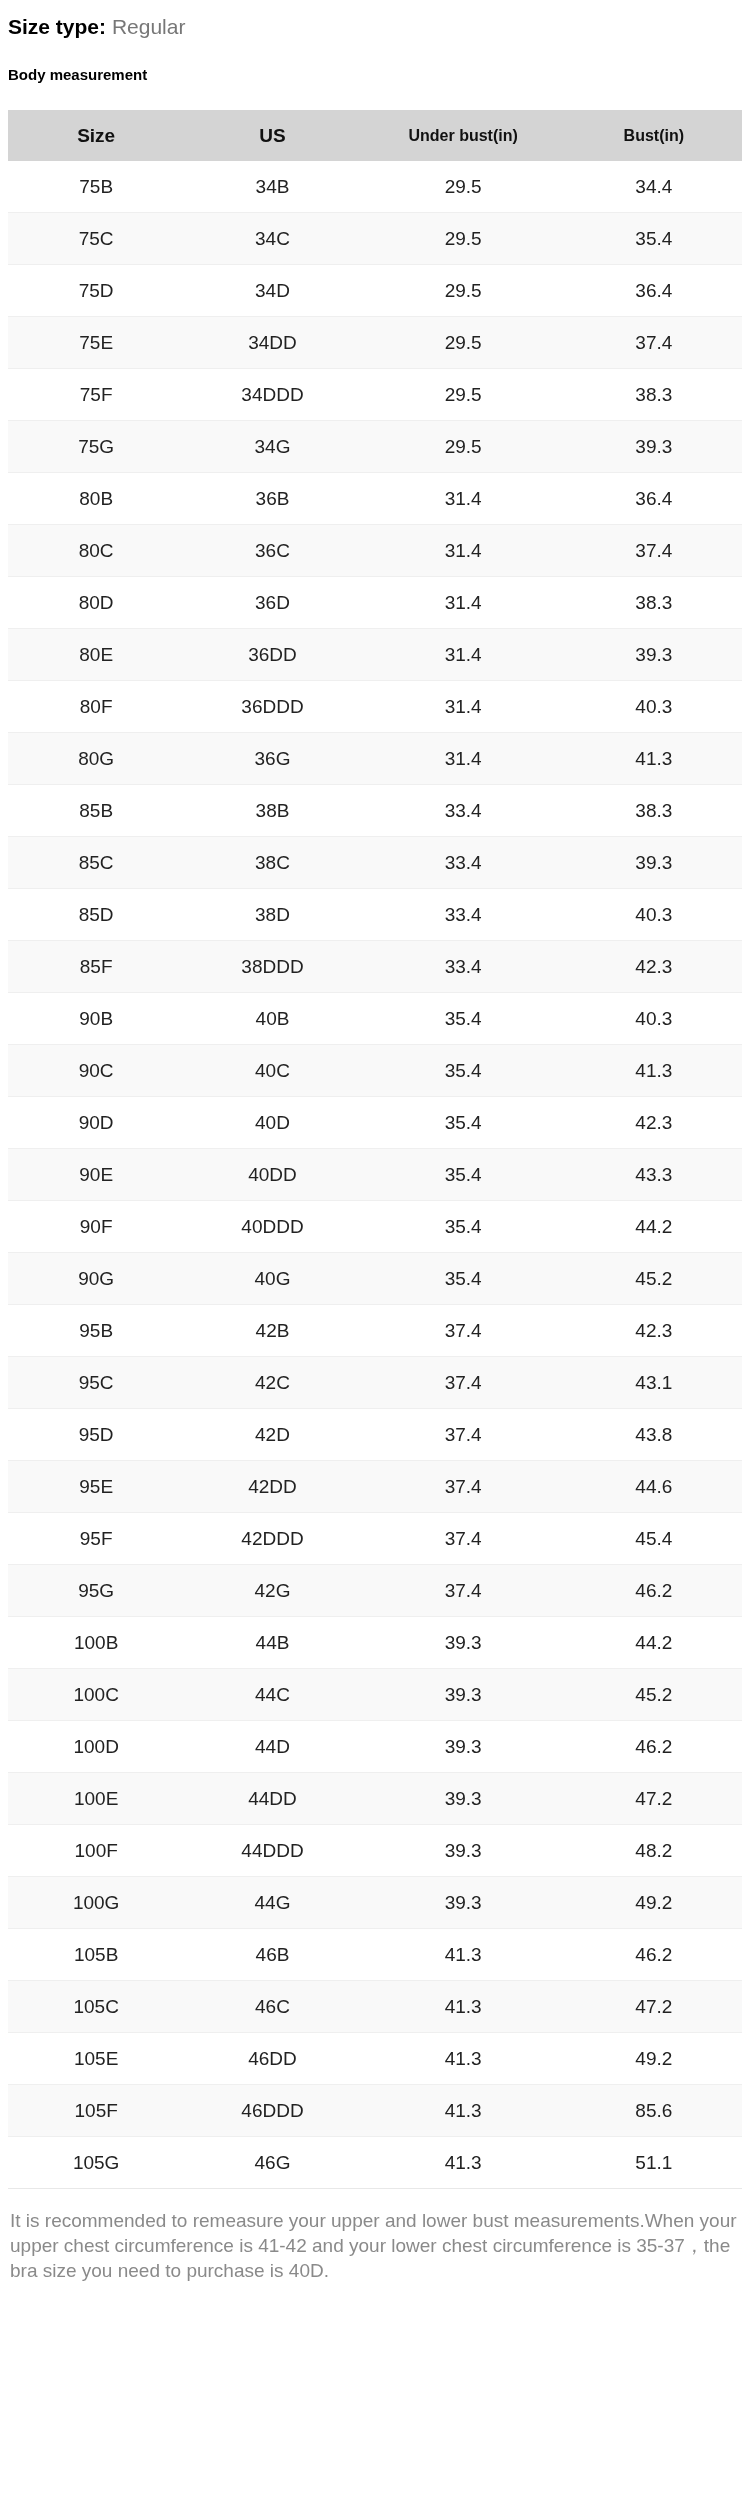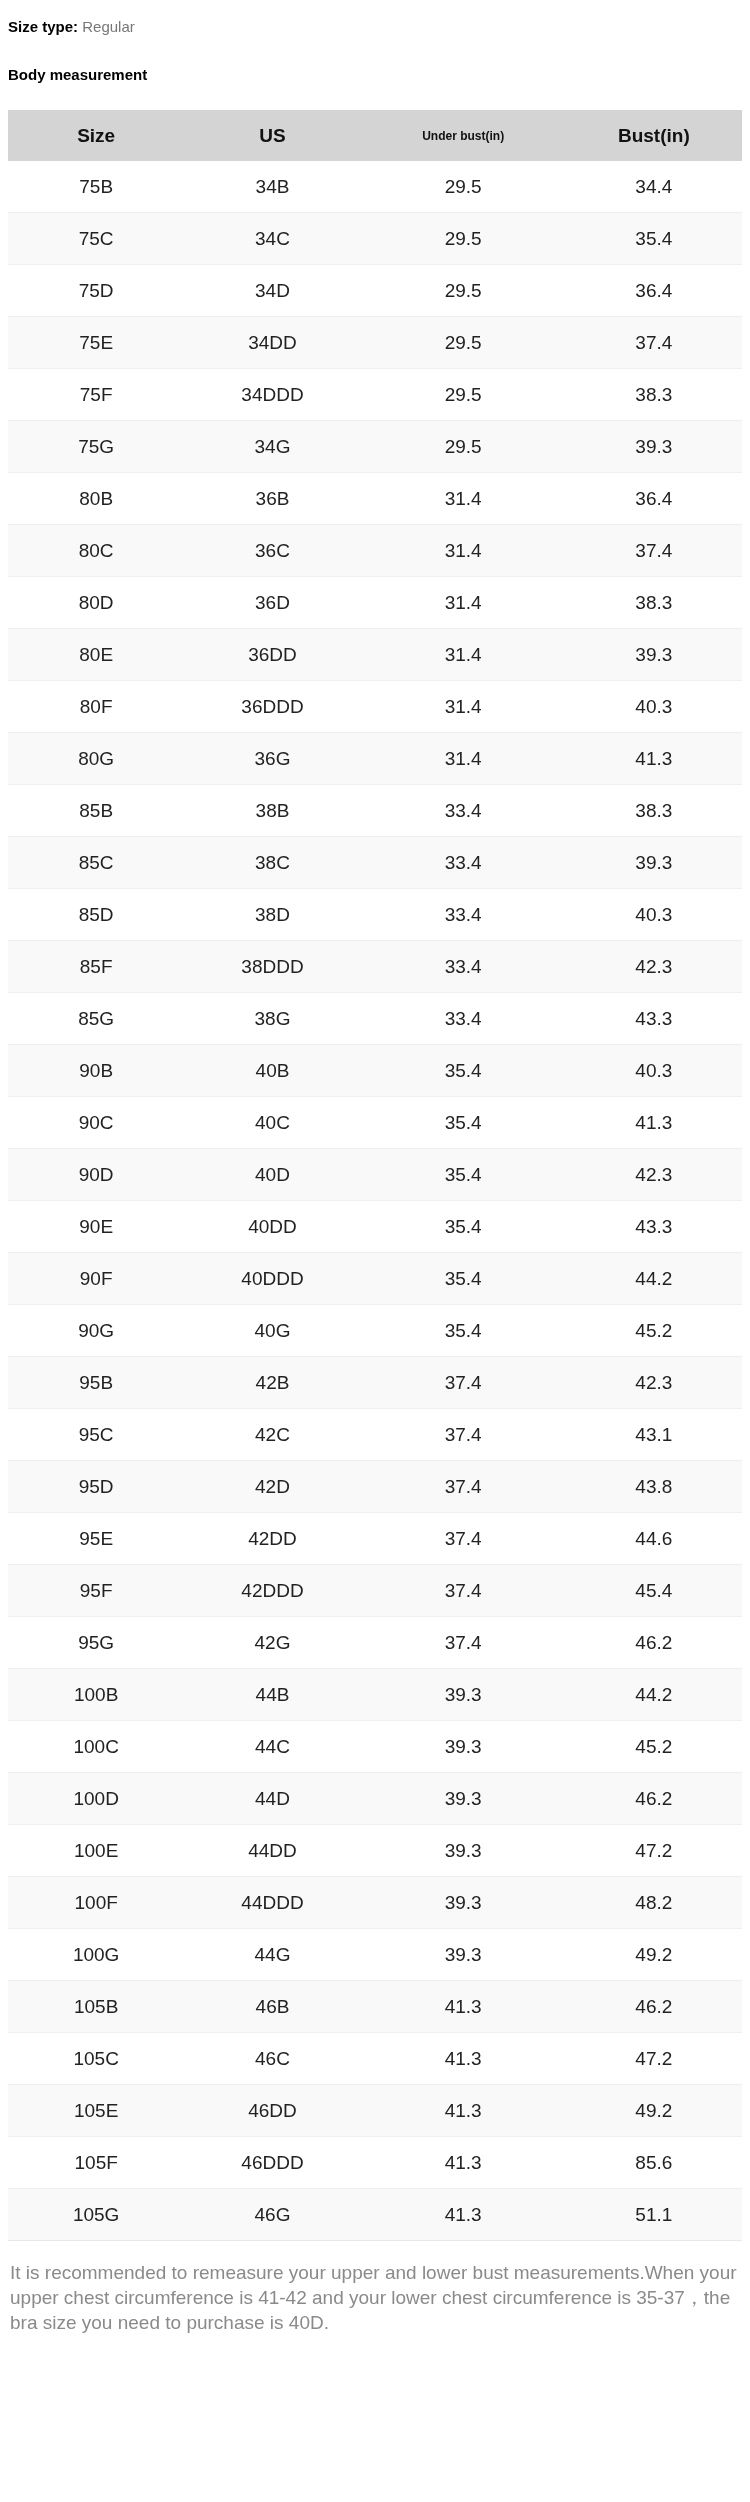--- a/index.html
+++ b/index.html
@@ -13,21 +13,21 @@
     color: #222222;
     -webkit-font-smoothing: antialiased;
   }
   .page {
     width: 750px;
     box-sizing: border-box;
     padding: 0 8px;
   }
   
   .size-type {
-    font-size: 15px;
+    font-size: 21px;
     line-height: 26px;
     padding: 14px 0 0 0;
     margin: 0;
   }
   .size-type .st-label {
     font-weight: bold;
     color: #000000;
   }
   .size-type .st-value {
     font-weight: normal;
@@ -52,22 +52,22 @@
     background: #d4d4d4;
     color: #111111;
     font-weight: bold;
     font-size: 19px;
     text-align: center;
     padding: 15px 2px 14px 2px;
     border: none;
   }
   .size-table th.c-size   { width: 24%; }
   .size-table th.c-us     { width: 24%; }
-  .size-table th.c-under  { width: 28%; font-size: 12px; }
-  .size-table th.c-bust   { width: 24%; font-size: 19px; margin-top: 12px; }
+  .size-table th.c-under  { width: 28%; font-size: 16px; }
+  .size-table th.c-bust   { width: 24%; font-size: 16px; margin-top: 12px; }
   .size-table td {
     text-align: center;
     padding: 15px 2px 14px 2px;
     color: #222222;
     font-size: 19px;
     border-bottom: 1px solid #efefef;
   }
   .size-table tbody tr:nth-child(odd)  td { background: #ffffff; }
   .size-table tbody tr:nth-child(even) td { background: #f9f9f9; }
   .size-table tbody tr:last-child td { border-bottom: 1px solid #e8e8e8; }
@@ -194,26 +194,20 @@
           <td>33.4</td>
           <td>40.3</td>
         </tr>
         <tr>
           <td>85F</td>
           <td>38DDD</td>
           <td>33.4</td>
           <td>42.3</td>
         </tr>
         <tr>
-          <td>85G</td>
-          <td>38G</td>
-          <td>33.4</td>
-          <td>43.3</td>
-        </tr>
-        <tr>
           <td>90B</td>
           <td>40B</td>
           <td>35.4</td>
           <td>40.3</td>
         </tr>
         <tr>
           <td>90C</td>
           <td>40C</td>
           <td>35.4</td>
           <td>41.3</td>

